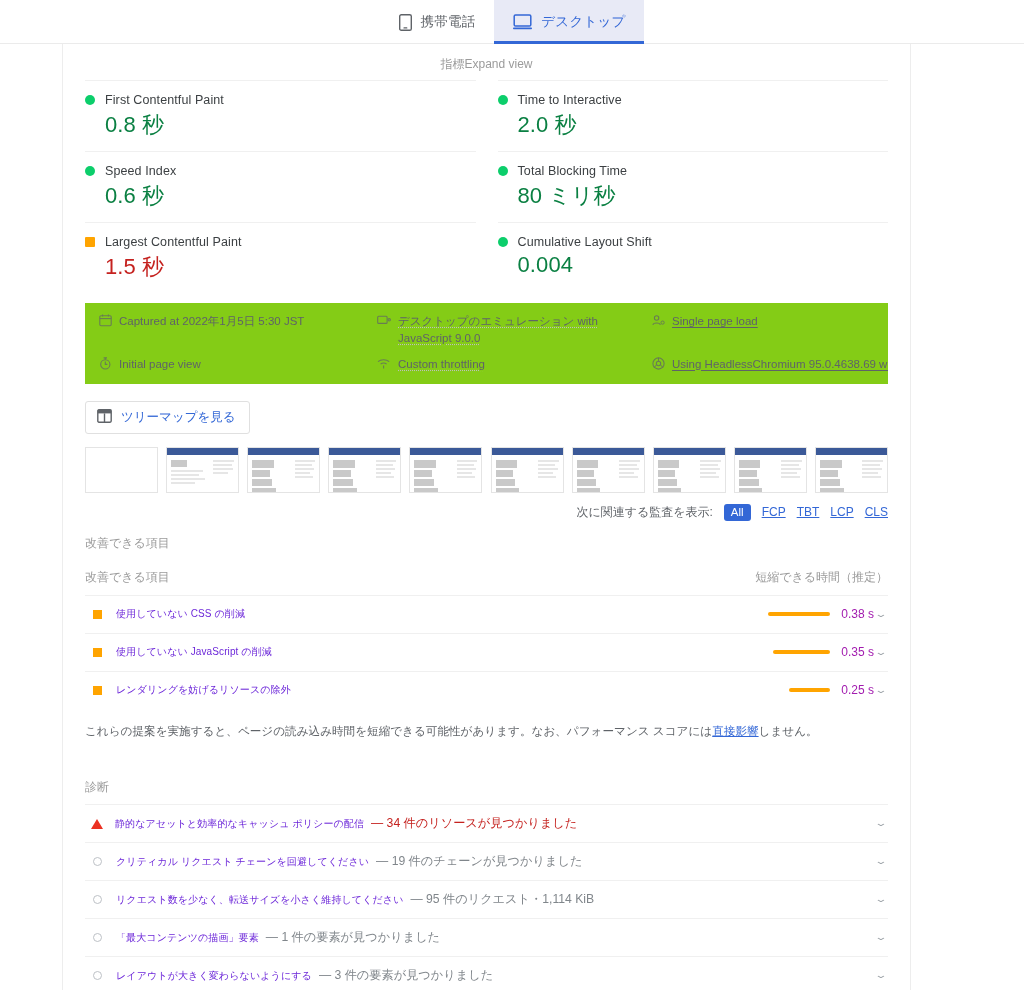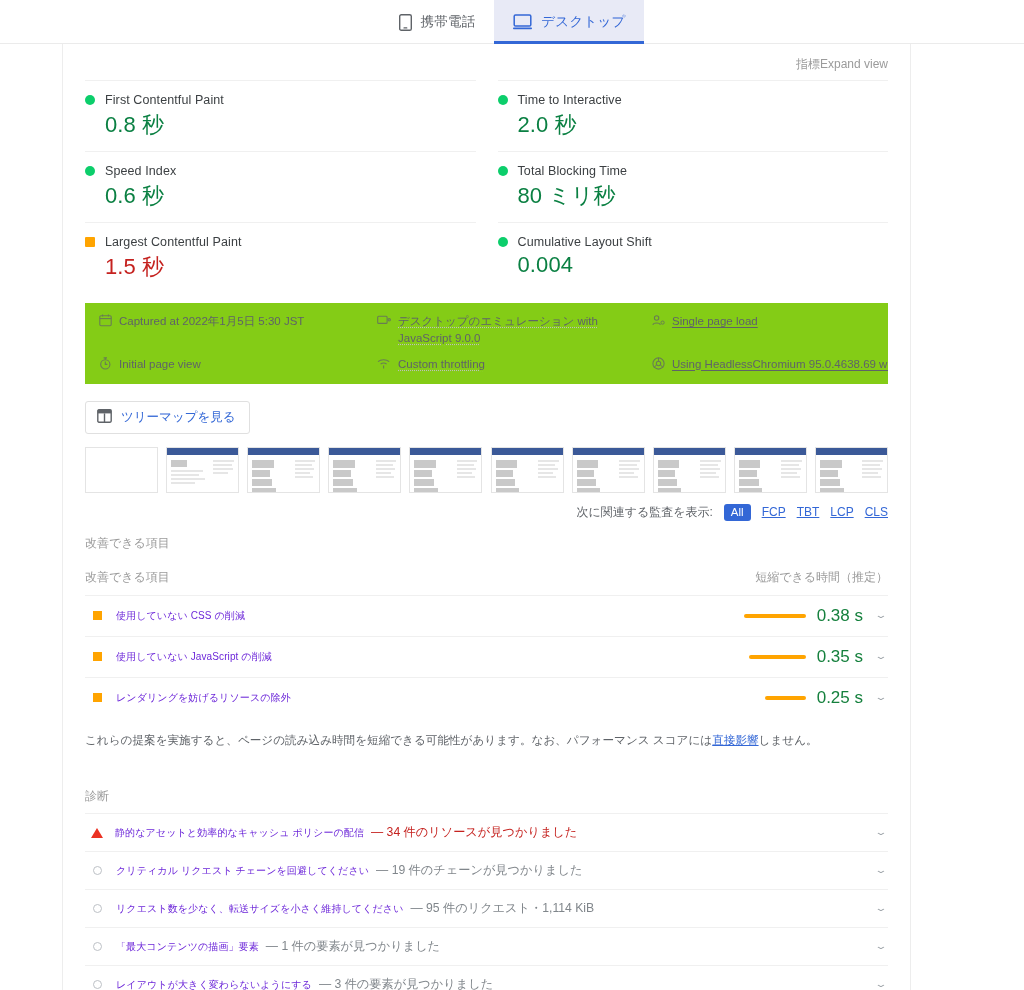--- a/index.html
+++ b/index.html
@@ -56,21 +56,21 @@
     border-left: 1px solid #ededed;
     border-right: 1px solid #ededed;
     height: 946px;
     background: #fff;
     padding: 0;
   }
 
   
   .metrics-head {
     display: flex;
-    justify-content: flex-end;
+    justify-content: center;
     align-items: baseline;
     padding: 12px 22px 7px 22px;
   }
   .metrics-head .title { font-size: 12px; color: #9b9b9b; }
   .metrics-head .expand {
     font-size: 12px; color: #9b9b9b; cursor: pointer;
   }
   .metrics-grid {
     display: grid;
     grid-template-columns: 1fr 1fr;
@@ -225,21 +225,21 @@
   .audit .label { font-size: 10px; color: #6d28d9; letter-spacing: .1px; }
   .audit .sub { font-size: 12.2px; color: #80868b; }
   .audit .sub.warn { color: #c5221f; text-align: center; }
   .audit .spacer { flex: 1; }
   .audit .bar {
     height: 4px;
     background: #ffa400;
     border-radius: 2px;
     margin-right: 11px;
   }
-  .audit .amt { font-size: 17px; color: #15803d; margin-right: 11px; }
+  .audit .amt { font-size: 12px; color: #a21caf; }
   .audit .chev {
     color: #9aa0a6; font-size: 11px; width: 14px; text-align: center;
     transform: scaleX(1.45) scaleY(.8);
   }
   .audit .chev2 { margin-left: auto; }
 
   .note {
     font-size: 11.6px;
     color: #5f6368;
     padding: 13px 22px 0 22px;

